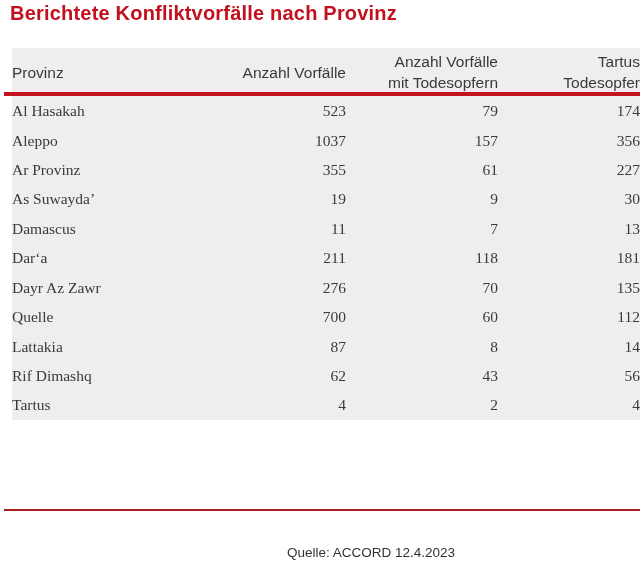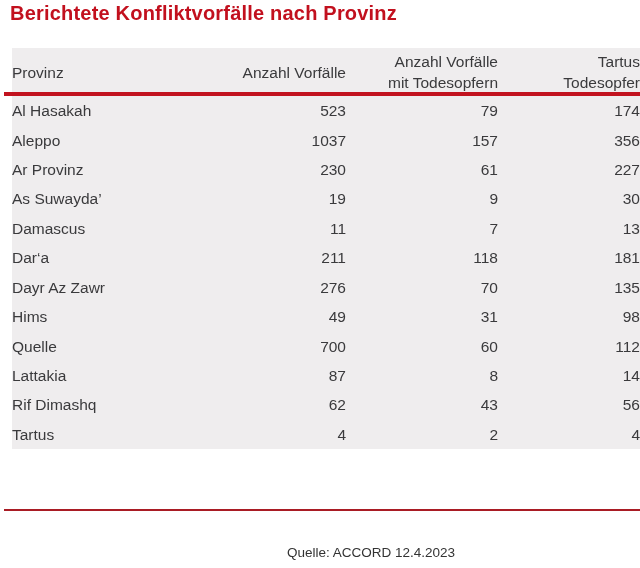--- a/index.html
+++ b/index.html
@@ -49,20 +49,21 @@
     white-space: nowrap;
     overflow: hidden;
   }
   thead th {
     height: 48px;
     vertical-align: middle;
   }
   tbody td {
     height: 29.43px;
     vertical-align: middle;
+    font-family: Liberation Serif, serif;
   }
   .col-provinz      { width: 180px; }
   .col-vorfaelle    { width: 154px; }
   .col-mit-todes    { width: 152px; }
   .col-todesopfer   { width: 142px; }
   .cell-left  { text-align: left;  padding-left: 10px; }
   .cell-right { text-align: right; }
   td.last, th.last { padding-right: 6px; }
   .hdr-line { display: block; }
   .rule {
@@ -128,21 +129,21 @@
             <td class="cell-right last">174</td>
           </tr>
           <tr>
             <td class="cell-left">Aleppo</td>
             <td class="cell-right">1037</td>
             <td class="cell-right">157</td>
             <td class="cell-right last">356</td>
           </tr>
           <tr>
             <td class="cell-left">Ar Provinz</td>
-            <td class="cell-right">230</td>
+            <td class="cell-right">355</td>
             <td class="cell-right">61</td>
             <td class="cell-right last">227</td>
           </tr>
           <tr>
             <td class="cell-left">As Suwayda’</td>
             <td class="cell-right">19</td>
             <td class="cell-right">9</td>
             <td class="cell-right last">30</td>
           </tr>
           <tr>
@@ -157,26 +158,20 @@
             <td class="cell-right">118</td>
             <td class="cell-right last">181</td>
           </tr>
           <tr>
             <td class="cell-left">Dayr Az Zawr</td>
             <td class="cell-right">276</td>
             <td class="cell-right">70</td>
             <td class="cell-right last">135</td>
           </tr>
           <tr>
-            <td class="cell-left">Hims</td>
-            <td class="cell-right">49</td>
-            <td class="cell-right">31</td>
-            <td class="cell-right last">98</td>
-          </tr>
-          <tr>
             <td class="cell-left">Quelle</td>
             <td class="cell-right">700</td>
             <td class="cell-right">60</td>
             <td class="cell-right last">112</td>
           </tr>
           <tr>
             <td class="cell-left">Lattakia</td>
             <td class="cell-right">87</td>
             <td class="cell-right">8</td>
             <td class="cell-right last">14</td>

